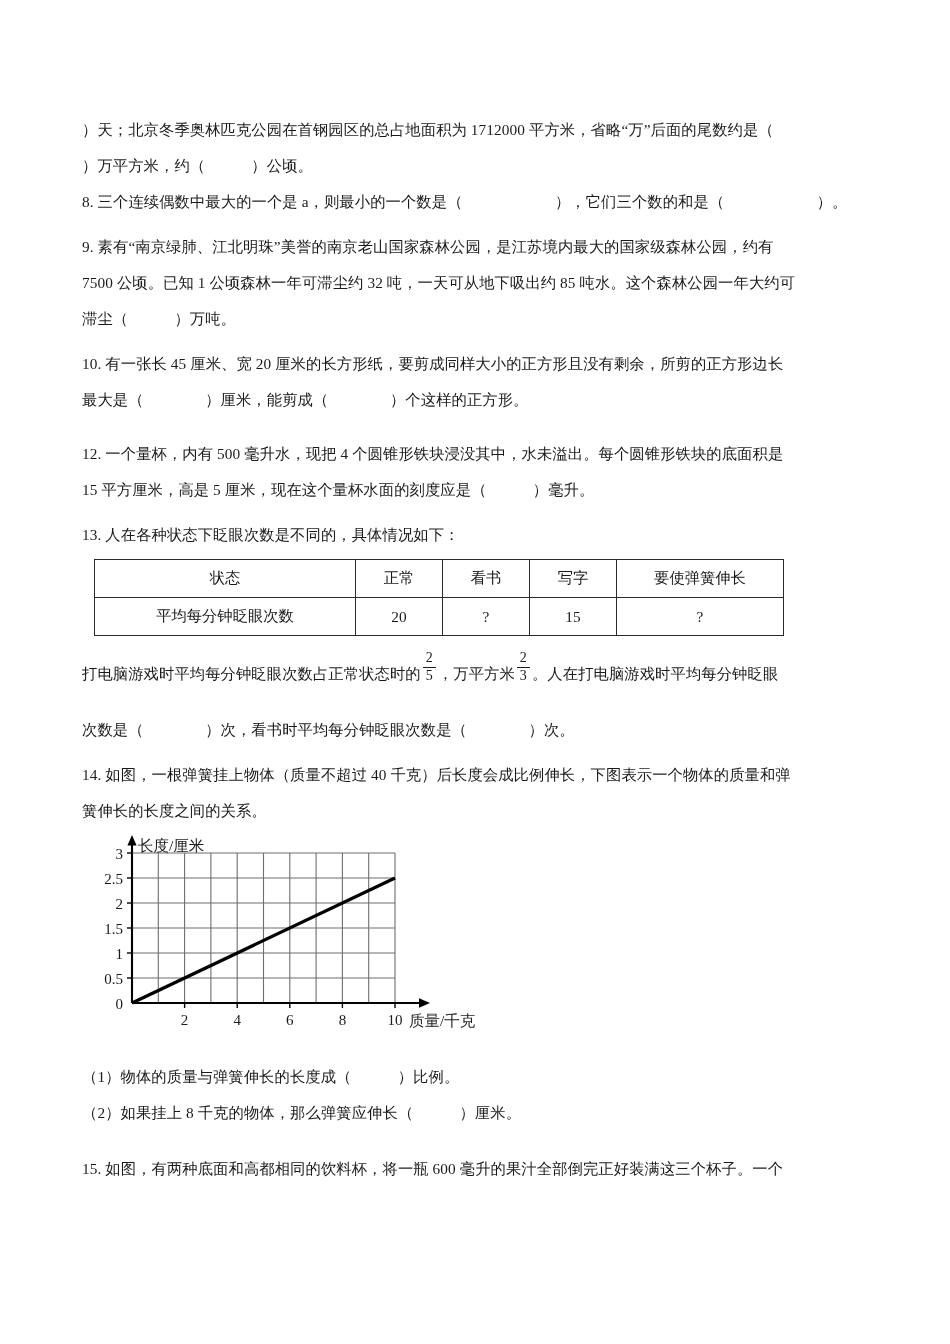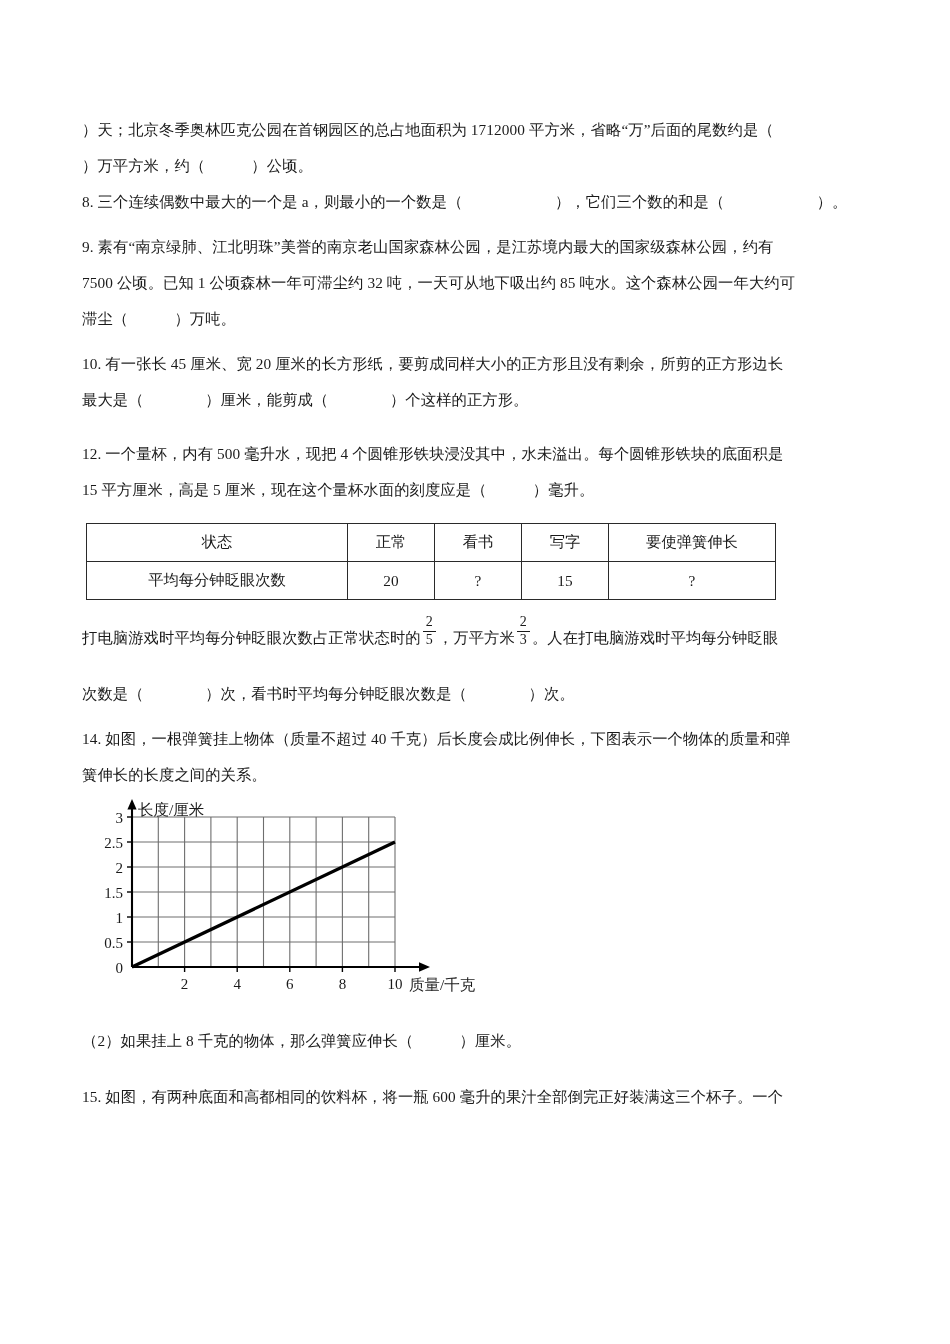--- a/index.html
+++ b/index.html
@@ -31,21 +31,21 @@
   }
   .q + .q { margin-top: 0px; }
   .gap-sm { height: 9px; }
   .gap-md { height: 15px; }
   .gap-lg { height: 20px; }
 
   
   .blink-table {
     border-collapse: collapse;
     width: 664px;
-    margin: 6px 0 0 4px;
+    margin: 6px 0 0 12px;
     table-layout: fixed;
   }
   .blink-table td {
     border: 1px solid #2a2a2a;
     text-align: center;
     vertical-align: middle;
     font-size: 15.3px;
     height: 37px;
     padding: 0 2px;
   }
@@ -120,20 +120,21 @@
 
   <div class="gap-sm"></div>
 
   <p class="q">
     <span>12. 一个量杯，内有 500 毫升水，现把 4 个圆锥形铁块浸没其中，水未溢出。每个圆锥形铁块的底面积是</span><br>
     <span>15 平方厘米，高是 5 厘米，现在这个量杯水面的刻度应是（   ）毫升。</span>
   </p>
 
   <div class="gap-sm"></div>
 
+  <p class="q">13. 人在各种状态下眨眼次数是不同的，具体情况如下：</p>
 
   <table class="blink-table">
     <tbody>
       <tr>
         <td class="col-state">状态</td>
         <td class="col-normal">正常</td>
         <td class="col-read">看书</td>
         <td class="col-write">写字</td>
         <td class="col-game">要使弹簧伸长</td>
       </tr>
@@ -235,19 +236,20 @@
         <text x="295" y="190">10</text>
       </g>
 
       <text x="38" y="16" font-family="Liberation Serif, serif" font-size="15.5" fill="#1a1a1a" text-anchor="start">长度/厘米</text>
       <text x="309" y="191" font-family="Liberation Serif, serif" font-size="15.5" fill="#1a1a1a" text-anchor="start">质量/千克</text>
     </svg>
   </div>
 
   <div class="gap-sm"></div>
 
+  <p class="q">（1）物体的质量与弹簧伸长的长度成（   ）比例。</p>
   <p class="q">（2）如果挂上 8 千克的物体，那么弹簧应伸长（   ）厘米。</p>
 
   <div class="gap-lg"></div>
 
   <p class="q">15. 如图，有两种底面和高都相同的饮料杯，将一瓶 600 毫升的果汁全部倒完正好装满这三个杯子。一个</p>
 
 </div>
 
 </body></html>

